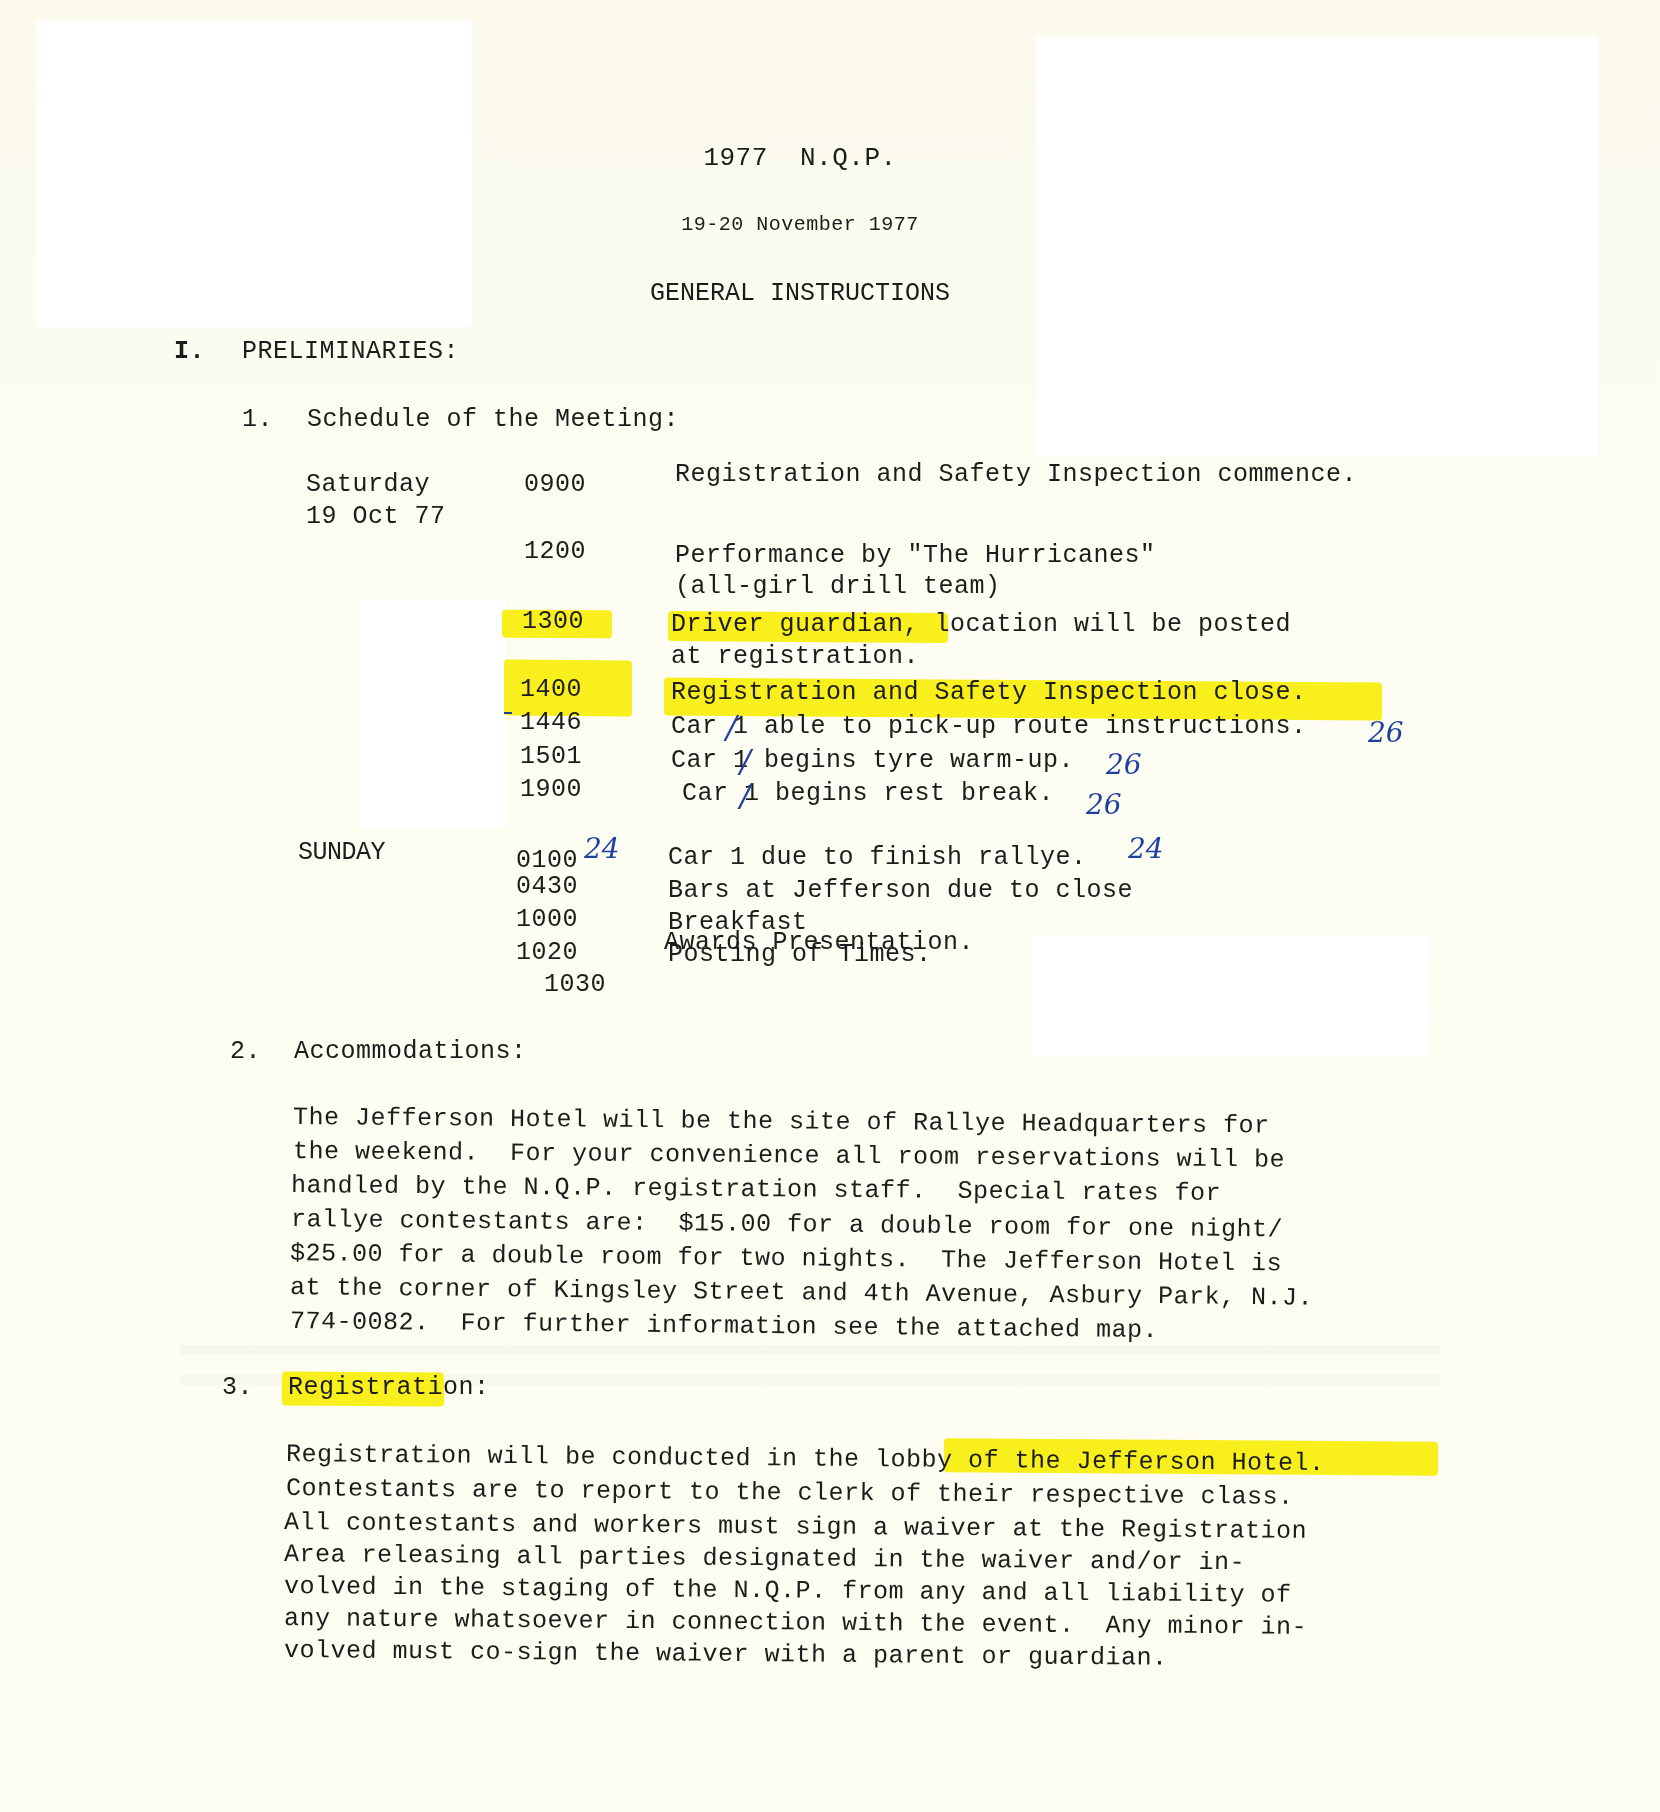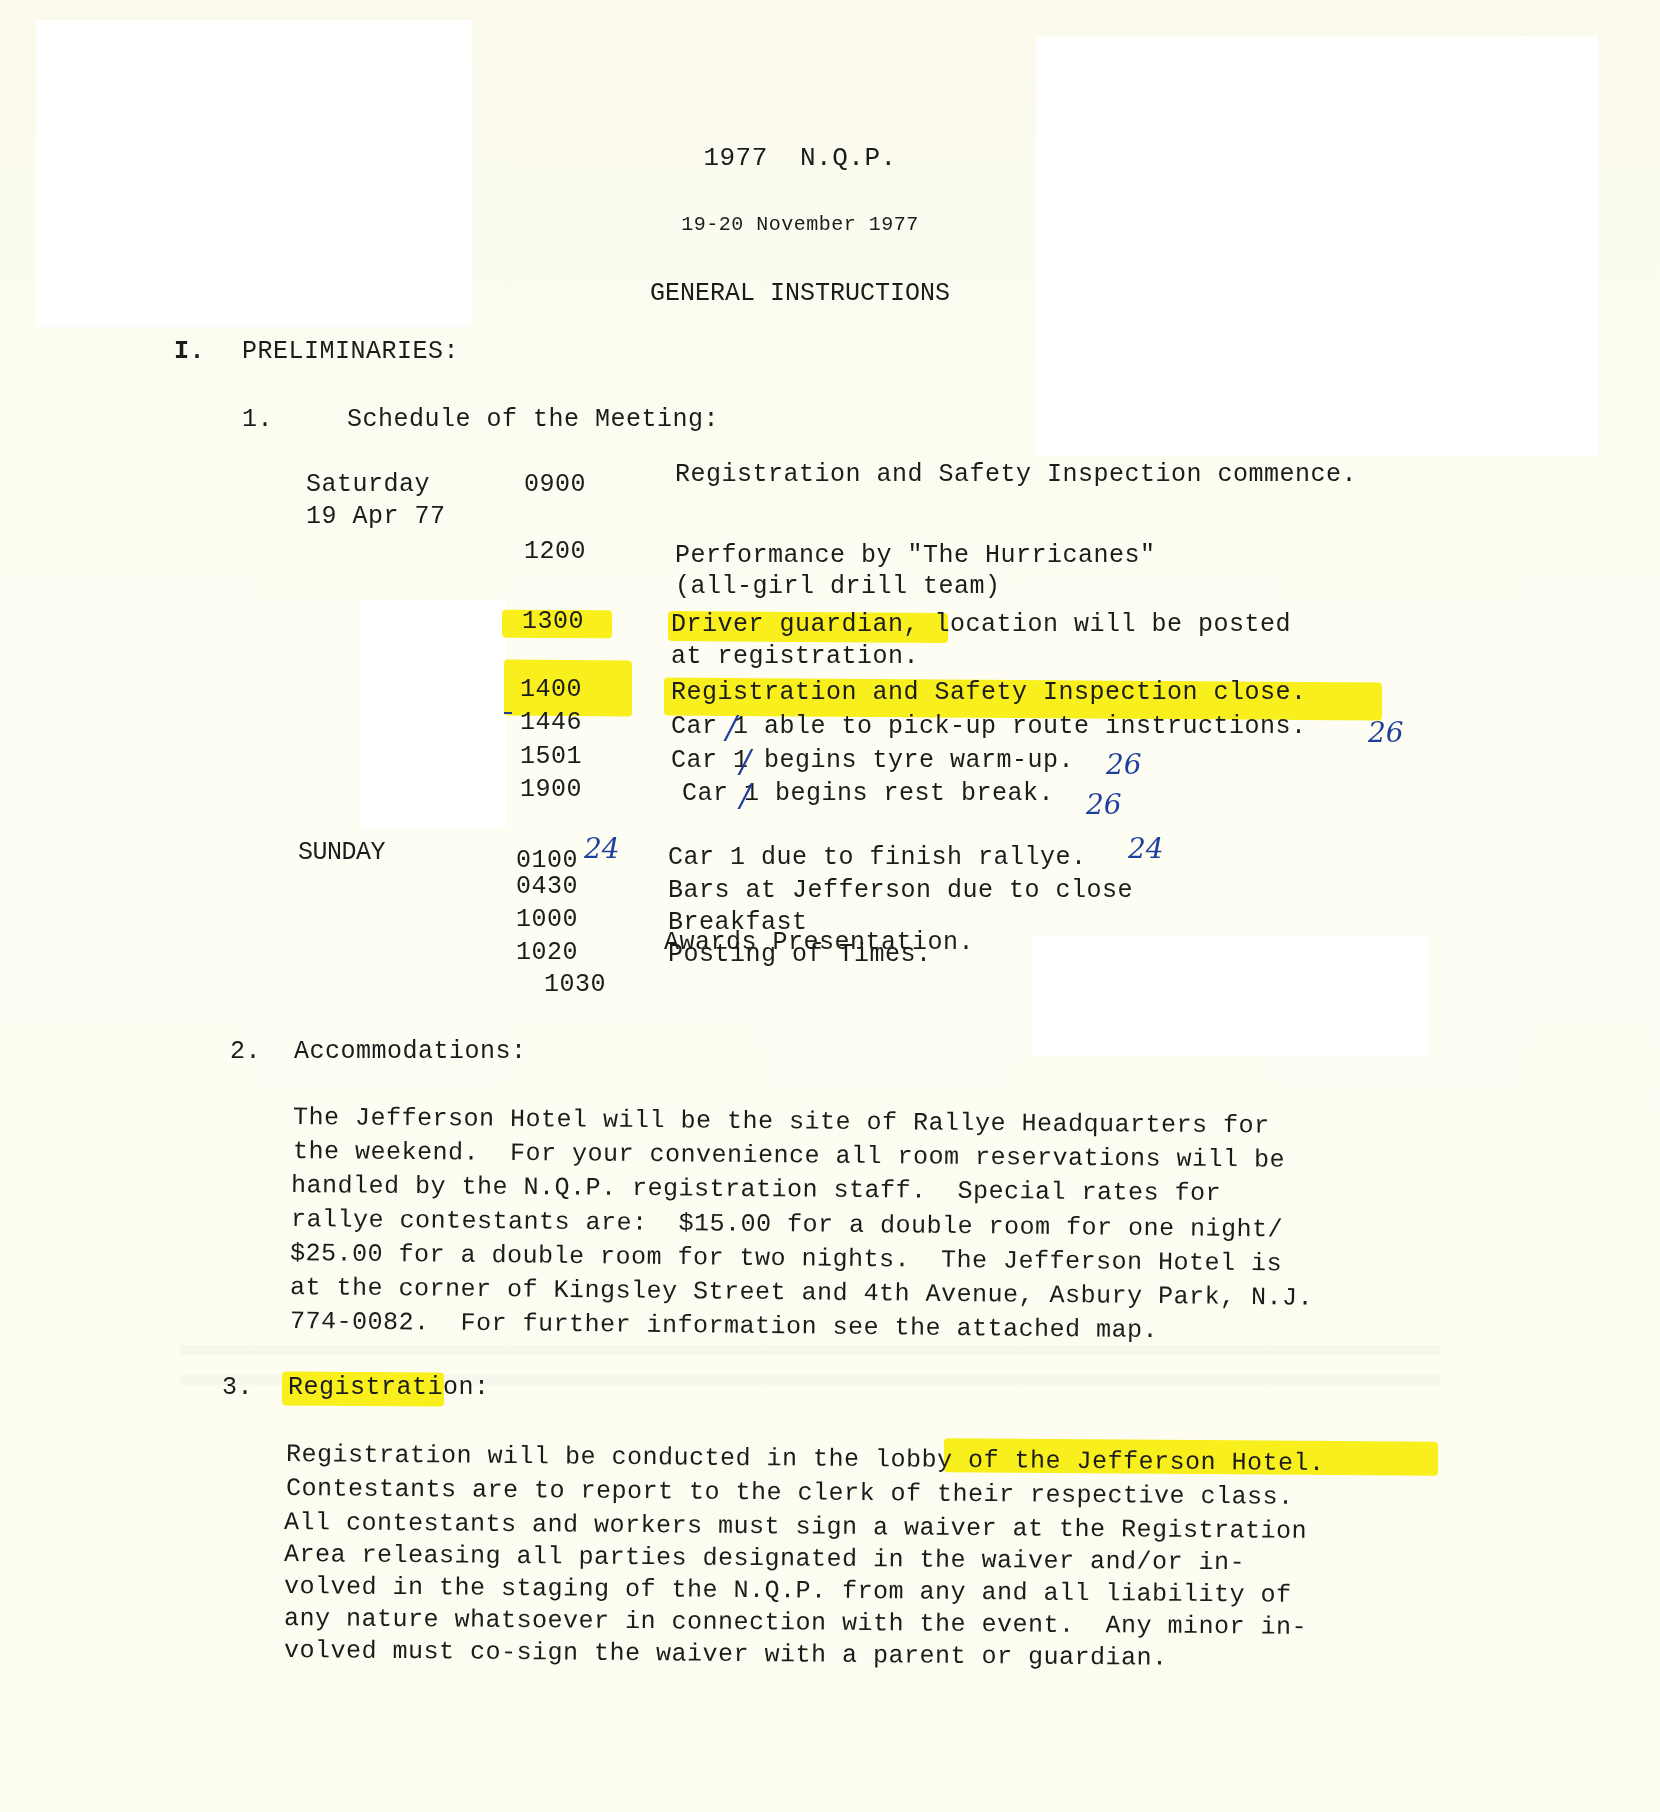--- a/index.html
+++ b/index.html
@@ -28,30 +28,30 @@
 <div class="patch" style="left:1032px;top:936px;width:396px;height:120px;"></div>
 
 <div class="t center" style="top:143px;font-size:26px;">1977  N.Q.P.</div>
 <div class="t center" style="top:210px;font-size:20px;">19-20 November 1977</div>
 <div class="t center" style="top:279px;font-size:25px;letter-spacing:0;">GENERAL INSTRUCTIONS</div>
 
 <div class="t" style="left:174px;top:337px;font-weight:bold;">I.</div>
 <div class="t" style="left:242px;top:337px;">PRELIMINARIES:</div>
 
 <div class="t" style="left:242px;top:405px;">1.</div>
-<div class="t" style="left:307px;top:405px;margin-left:40px;">Schedule of the Meeting:</div>
+<div class="t" style="left:307px;top:405px;">Schedule of the Meeting:</div>
 
 <div class="hl" style="left:502px;top:610px;width:110px;height:28px;"></div>
 <div class="hl" style="left:668px;top:612px;width:280px;height:30px;"></div>
 <div class="hl" style="left:504px;top:660px;width:128px;height:56px;"></div>
 <div class="hl" style="left:664px;top:680px;width:718px;height:38px;"></div>
 
 <div>
   <div class="t" style="left:306px;top:470px;">Saturday</div>
-  <div class="t" style="left:306px;top:502px;">19 Apr 77</div>
+  <div class="t" style="left:306px;top:502px;">19 Oct 77</div>
 
   <div>
     <div class="t" style="left:524px;top:470px;">0900</div>
     <div class="t" style="left:675px;top:460px;">Registration and Safety Inspection commence.</div>
   </div>
   <div>
     <div class="t" style="left:524px;top:537px;">1200</div>
     <div class="t" style="left:675px;top:541px;">Performance by "The Hurricanes"</div>
     <div class="t" style="left:675px;top:572px;">(all-girl drill team)</div>
   </div>

